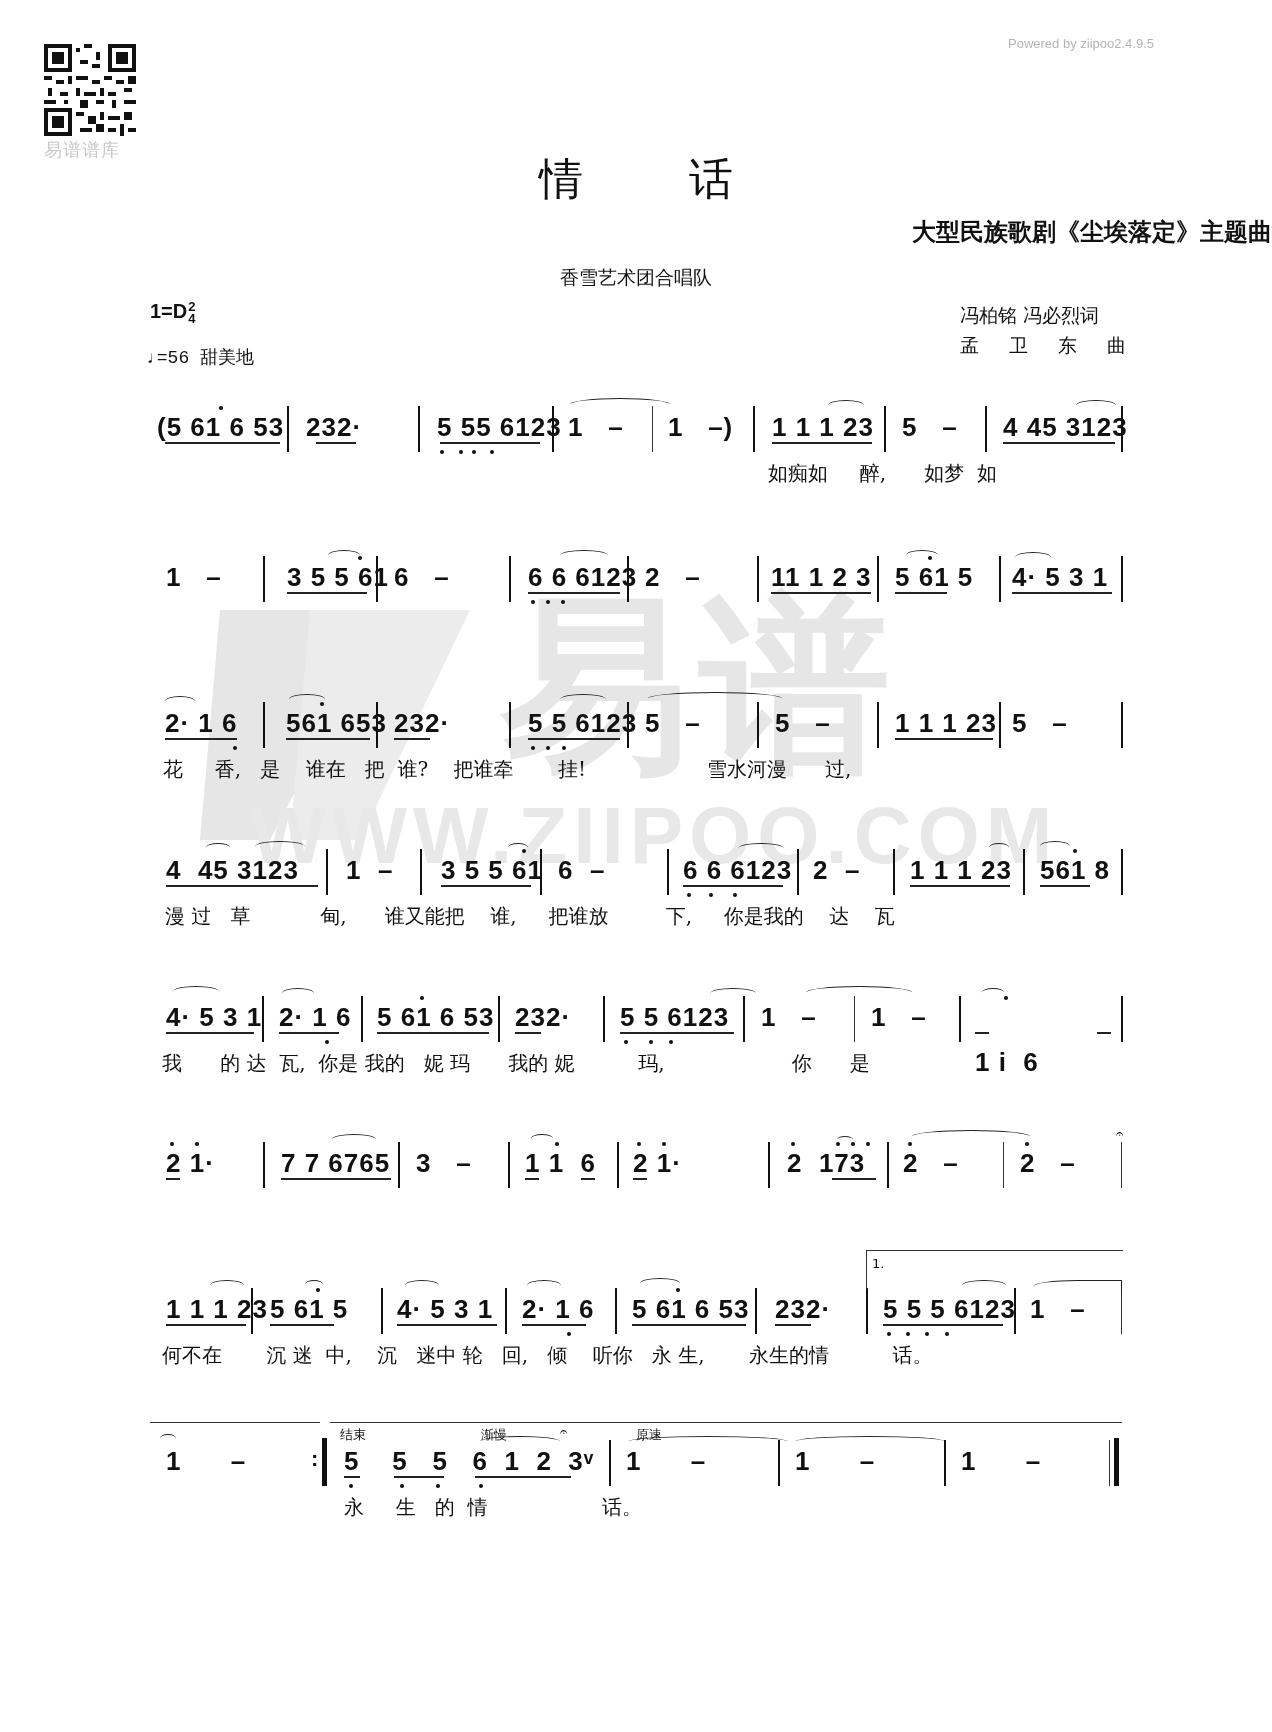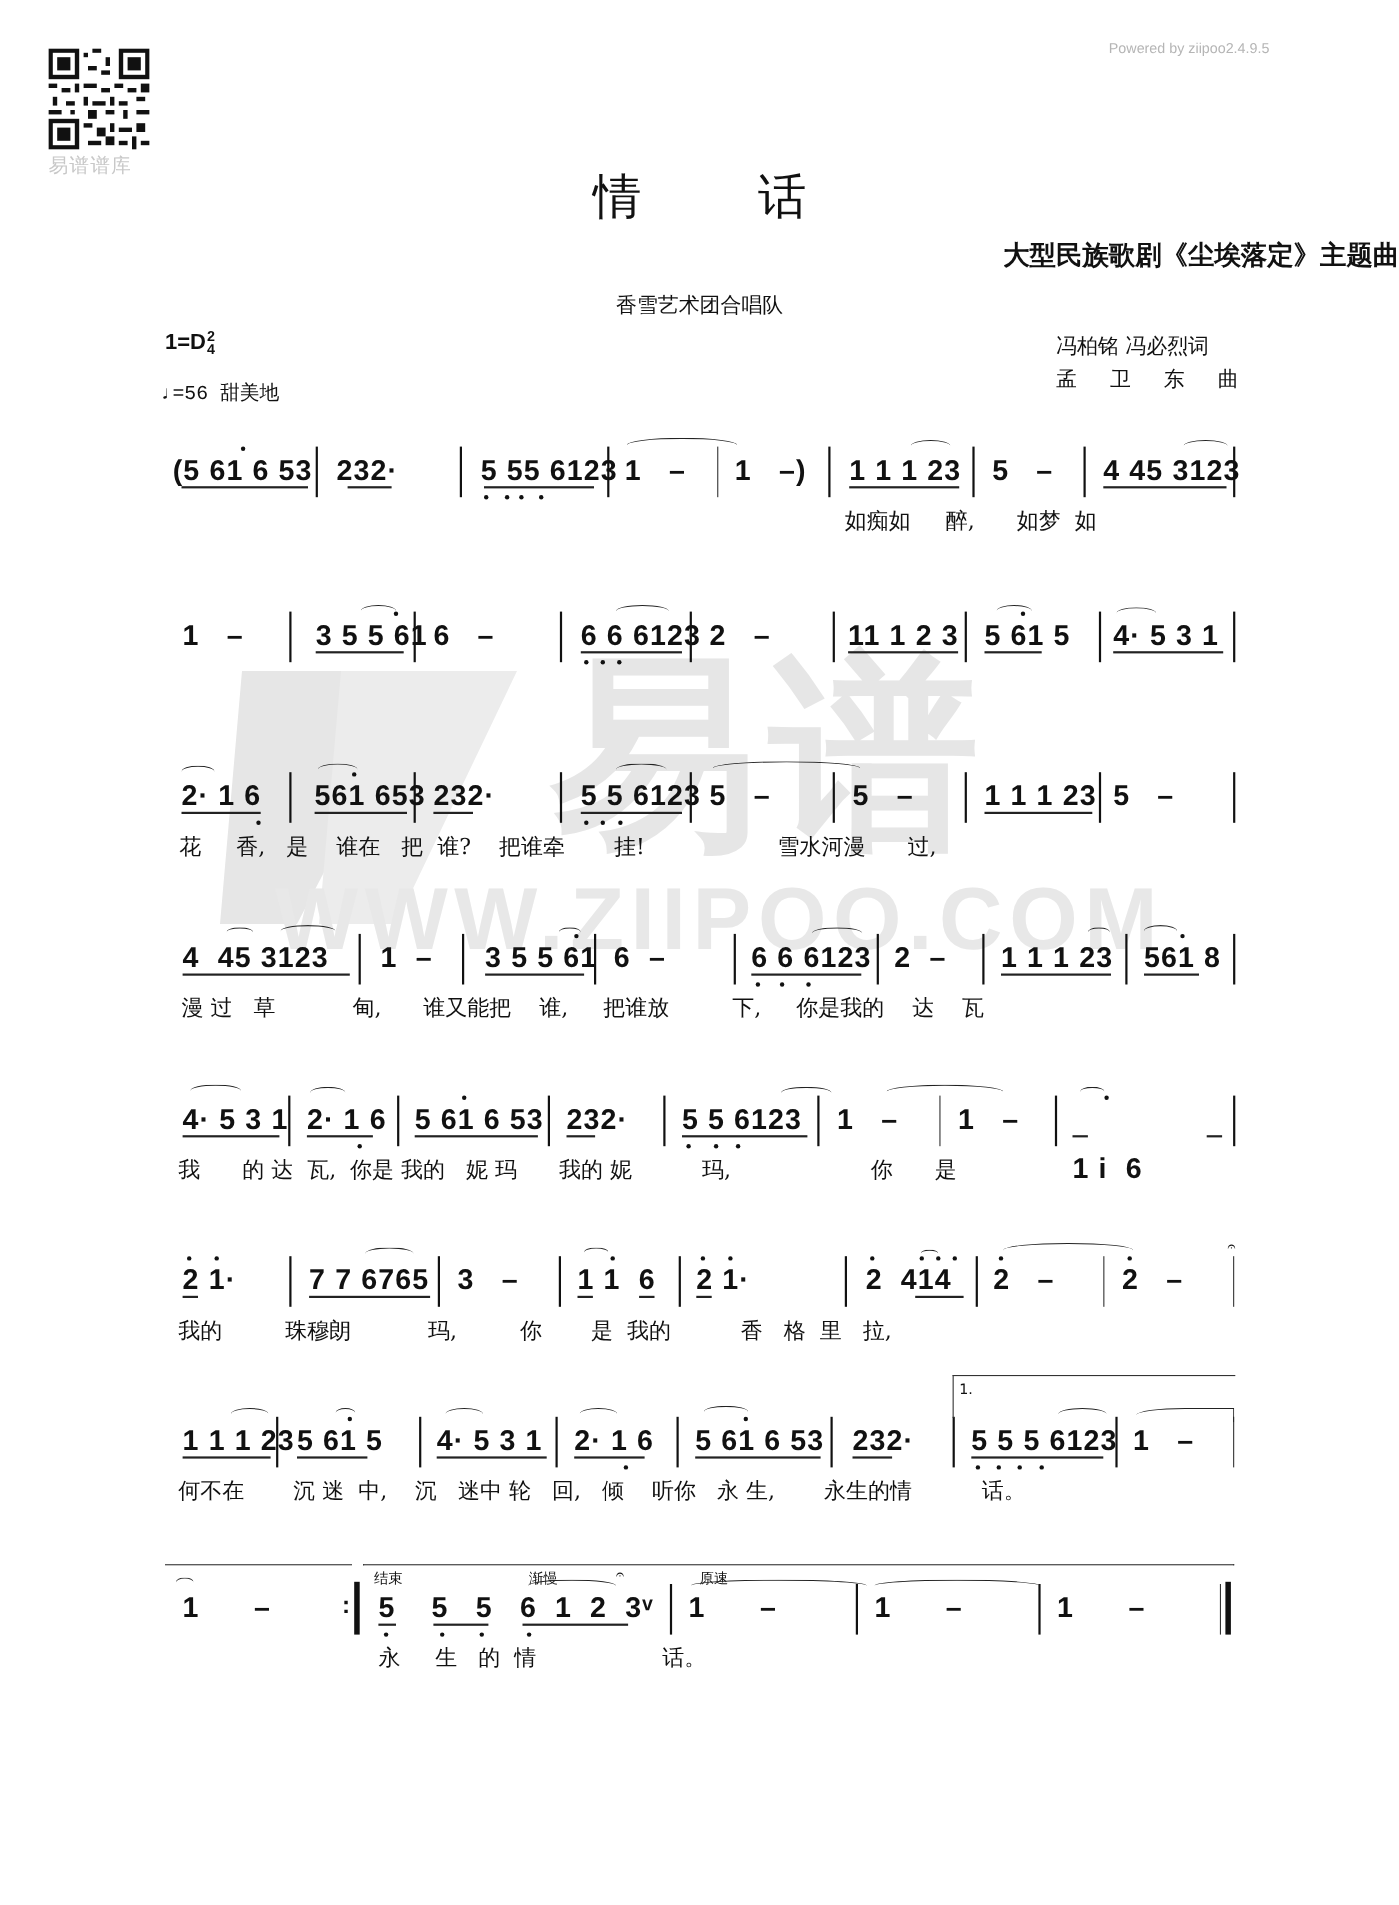--- a/index.html
+++ b/index.html
@@ -285,21 +285,21 @@
   <div class="notes" style="left:166px;">2 1·</div>
   <div class="bar" style="left:263px;"></div>
   <div class="notes" style="left:281px;">7 7 6765</div>
   <div class="bar" style="left:398px;"></div>
   <div class="notes" style="left:416px;">3   –</div>
   <div class="bar" style="left:508px;"></div>
   <div class="notes" style="left:525px;">1 1  6</div>
   <div class="bar" style="left:617px;"></div>
   <div class="notes" style="left:633px;">2 1·</div>
   <div class="bar" style="left:768px;"></div>
-  <div class="notes" style="left:787px;">2  414</div>
+  <div class="notes" style="left:787px;">2  173</div>
   <div class="bar" style="left:887px;"></div>
   <div class="notes" style="left:903px;">2   –</div>
   <div class="thinbar" style="left:1003px;"></div>
   <div class="notes" style="left:1020px;">2   –</div>
   <div class="thinbar" style="left:1121px;"></div>
   <div class="slur" style="left:332px;top:-14px;width:44px;height:10px;"></div>
   <div class="slur" style="left:531px;top:-14px;width:22px;height:8px;"></div>
   <div class="slur" style="left:837px;top:-12px;width:16px;height:6px;"></div>
   <div class="slur" style="left:912px;top:-18px;width:118px;height:12px;"></div>
   <div class="small" style="left:1116px;top:-22px;">𝄐</div>
@@ -313,21 +313,20 @@
     <div class="dot" style="left:195px;top:-6px;"></div>
   <div class="dot" style="left:555px;top:-6px;"></div>
     <div class="dot" style="left:637px;top:-6px;"></div>
     <div class="dot" style="left:662px;top:-6px;"></div>
   <div class="dot" style="left:791px;top:-6px;"></div>
     <div class="dot" style="left:836px;top:-6px;"></div>
     <div class="dot" style="left:851px;top:-6px;"></div>
     <div class="dot" style="left:866px;top:-6px;"></div>
   <div class="dot" style="left:908px;top:-6px;"></div>
     <div class="dot" style="left:1025px;top:-6px;"></div>
-  <div class="lyrics" style="left:162px;">我的         珠穆朗           玛,         你       是  我的          香   格  里   拉,</div>
 </div>
 
 <div class="row" style="top:1294px;">
   <div class="notes" style="left:166px;">1 1 1 23</div>
   <div class="bar" style="left:251px;"></div>
   <div class="notes" style="left:270px;">5 61 5</div>
   <div class="bar" style="left:381px;"></div>
   <div class="notes" style="left:397px;">4· 5 3 1</div>
   <div class="bar" style="left:505px;"></div>
   <div class="notes" style="left:522px;">2· 1 6</div>

